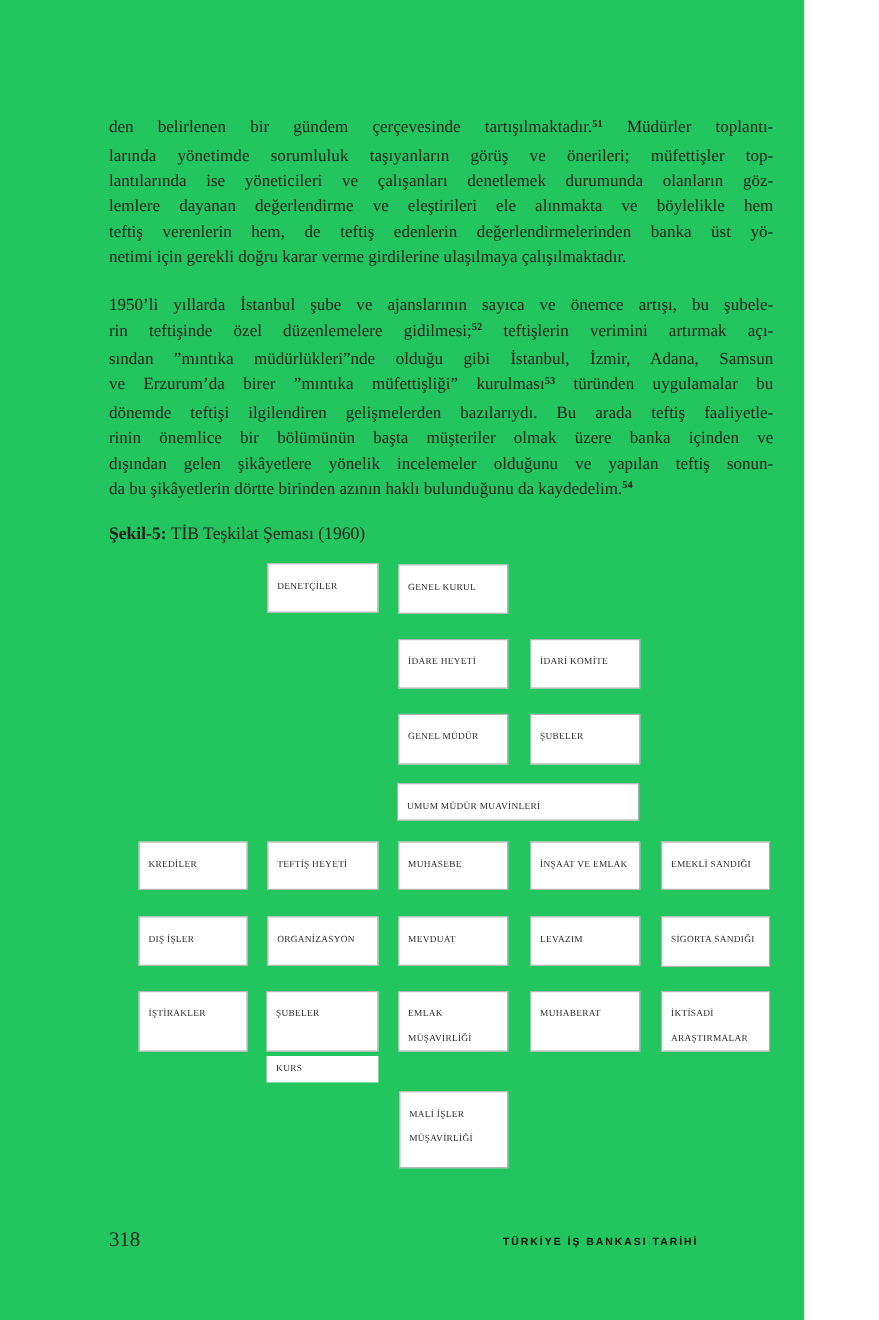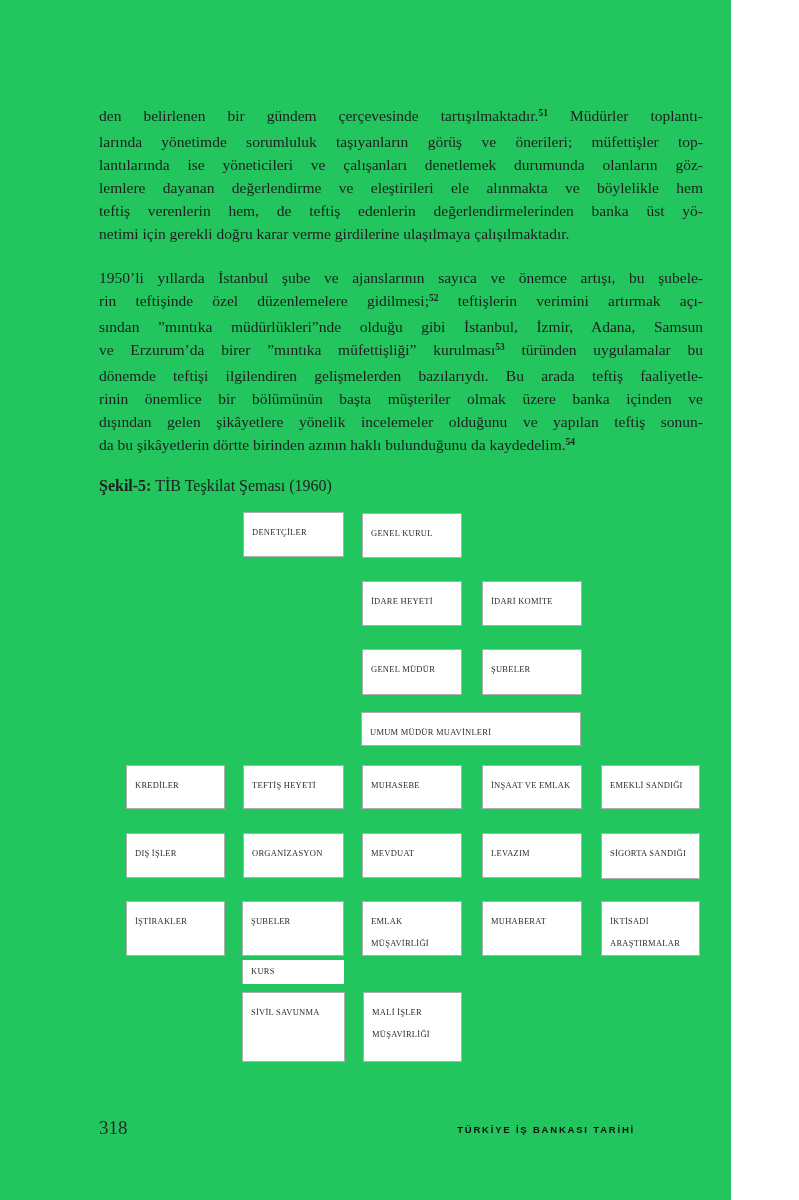--- a/index.html
+++ b/index.html
@@ -133,21 +133,20 @@
     <div class="box" style="left:126px;top:901px;width:99px;height:55px">İŞTİRAKLER</div>
     <div class="box" style="left:242px;top:901px;width:102px;height:55px">ŞUBELER</div>
     <div class="box" style="left:362px;top:901px;width:100px;height:55px">EMLAK
 MÜŞAVİRLİĞİ</div>
     <div class="box" style="left:482px;top:901px;width:100px;height:55px">MUHABERAT</div>
     <div class="box" style="left:601px;top:901px;width:99px;height:55px">İKTİSADİ
 ARAŞTIRMALAR</div>
 
     <div class="box box-left-only" style="left:242px;top:960px;width:102px;height:24px">KURS</div>
 
-    <div class="box" style="left:242px;top:992px;width:103px;height:70px">SİVİL SAVUNMA</div>
     <div class="box" style="left:363px;top:992px;width:99px;height:70px">MALİ İŞLER
 MÜŞAVİRLİĞİ</div>
   </div>
 
   <div class="footer-left">318</div>
   <div class="footer-right">TÜRKİYE İŞ BANKASI TARİHİ</div>
 
 </div>
 
 </body></html>

